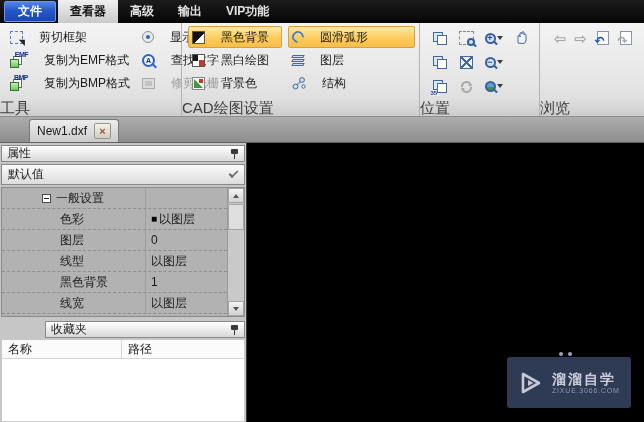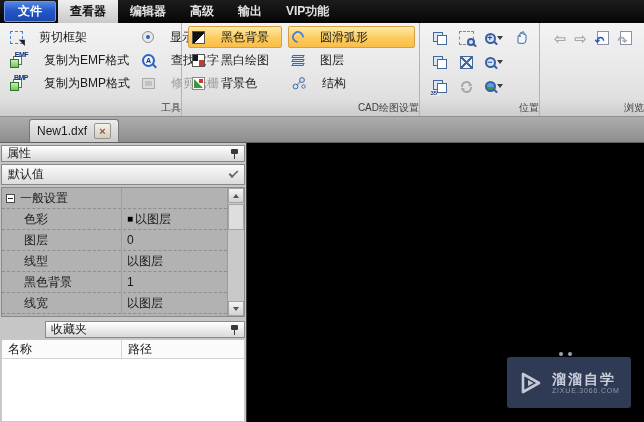--- a/index.html
+++ b/index.html
@@ -11,21 +11,21 @@
   .menubar { height:23px; background:linear-gradient(#1c1c1c,#060606); display:flex; align-items:stretch; }
   .menu-file { margin:1px 2px 1px 4px; padding:0 13px; background:linear-gradient(#5585e6,#2458c8 45%,#1c46ae); border:1px solid #6d95ea; border-radius:2px; color:#fff; font-weight:bold; display:flex; align-items:center;font-family:Liberation Mono, monospace; }
   .menu-tab { padding:0 12px; display:flex; align-items:center; color:#e3e3e3; font-weight:bold; }
   .menu-tab.active { background:linear-gradient(#efefef,#c9c9c9); color:#111; }
 
   
   .ribbon { height:94px; background:linear-gradient(#f3f3f3,#e6e6e6 60%,#d9d9d9); border-bottom:1px solid #8f8f8f; display:flex; }
   .rgroup { display:flex; flex-direction:column; border-right:1px solid #b3b3b3; }
   .g-tools { width:182px; } .g-cad { width:238px; } .g-pos { width:120px; } .g-browse { width:104px; border-right:none; }
   .rbody { flex:1; padding:3px 4px 0 6px; }
-  .rlabel { height:16px; line-height:15px; text-align:right; font-size:10px; color:#3d3d3d; background:linear-gradient(#dedede,#cccccc); }
+  .rlabel { height:16px; line-height:15px; text-align:left; font-size:15px; color:#3d3d3d; background:linear-gradient(#dedede,#cccccc); }
   .rbtn { display:flex; align-items:center; gap:16px; height:22px; padding:0 3px; border:1px solid transparent; border-radius:2px; white-space:nowrap; }
   .rbtn.toggled { background:linear-gradient(#fdeaa6,#fccb5d 55%,#fbbe47); border:1px solid #d5a04a; }
   .rbtn.disabled { color:#9e9e9e; }
   .tools-grid { display:grid; grid-template-columns:132px auto; grid-auto-rows:23px; }
   .cad-grid { display:grid; grid-template-columns:94px auto; grid-auto-rows:23px; column-gap:6px; }
   .pos-grid { display:grid; grid-template-columns:repeat(4,27px); grid-auto-rows:24px; }
   .pos-cell { display:flex; align-items:center; justify-content:center; }
   .browse-row { display:flex; gap:8px; justify-content:center; padding-top:5px; }
 
   
@@ -77,21 +77,21 @@
   .main { display:flex; height:279px;border-radius:15px; }
   .left { width:247px; background:#c6c6c6; border-right:1px solid #3c3c3c; padding:2px 1px 0 1px; display:flex; flex-direction:column; }
   .panel-header { height:17px; background:linear-gradient(#ffffff,#d9d9d9); border:1px solid #898989; display:flex; align-items:center; justify-content:space-between; padding:0 5px; font-size:12px; }
   .pin { position:relative; width:9px; height:12px; }
   .pin::before { content:""; position:absolute; top:1px; left:1px; width:7px; height:5px; background:#3a3a3a; border-radius:1px; }
   .pin::after { content:""; position:absolute; top:6px; left:4px; width:1px; height:5px; background:#3a3a3a; }
   .combo { height:21px; margin-top:2px; background:linear-gradient(#fbfbfb,#dcdcdc); border:1px solid #898989; display:flex; align-items:center; justify-content:space-between; padding:0 6px; }
   .chev { width:9px; height:6px; border-left:2px solid #666; border-bottom:2px solid #666; transform:rotate(-45deg) scaleY(0.8); margin-top:-3px; }
   .grid { position:relative; height:130px; margin-top:2px; border:1px solid #8a8a8a; background:#b2b2b2; overflow:hidden; }
   .prow { display:flex; height:21px; align-items:center; border-bottom:1px dashed #8e8e8e; margin-right:17px; }
-  .pname { width:120px; padding-left:22px; border-right:1px solid #9e9e9e; height:100%; display:flex; align-items:center; gap:5px; }
+  .pname { width:108px; padding-left:22px; border-right:1px solid #9e9e9e; height:100%; display:flex; align-items:center; gap:5px;margin-left:36px; }
   .prow.group .pname { padding-left:4px; }
   .pval { flex:1; padding-left:5px; display:flex; align-items:center; gap:2px; }
   .tree-box { width:9px; height:9px; border:1px solid #4a4a4a; background:#fff center/5px 1px linear-gradient(#222,#222) no-repeat; flex:none; }
   .swatch { font-size:10px; line-height:1; color:#000; }
   .vscroll { position:absolute; top:0; right:0; width:17px; height:100%; background:#c9c9c9; border-left:1px solid #9a9a9a; }
   .sbtn { position:absolute; left:0; width:16px; height:15px; background:linear-gradient(#f4f4f4,#d2d2d2); border:1px solid #a5a5a5; display:flex; align-items:center; justify-content:center; }
   .sbtn.up { top:0; } .sbtn.down { bottom:0; }
   .tri-up { width:0; height:0; border-left:3px solid transparent; border-right:3px solid transparent; border-bottom:4px solid #555; }
   .tri-down { width:0; height:0; border-left:3px solid transparent; border-right:3px solid transparent; border-top:4px solid #555; }
   .sthumb { position:absolute; left:0; top:16px; width:16px; height:26px; background:#dedede; border:1px solid #a5a5a5; }
@@ -110,21 +110,20 @@
   .wm-text .t2 { font-size:7px; letter-spacing:0.8px; color:#8f98ad; text-transform:uppercase; }
 </style>
 </head>
 <body>
 
 <div class="app">
 
   <div class="menubar">
     <div class="menu-file">文件</div>
     <div class="menu-tab active">查看器</div>
-    <div class="menu-tab">编辑器</div>
     <div class="menu-tab">高级</div>
     <div class="menu-tab">输出</div>
     <div class="menu-tab">VIP功能</div>
   </div>
 
   <div class="ribbon">
 
     <div class="rgroup g-tools">
       <div class="rbody tools-grid">
         <div class="rbtn">

